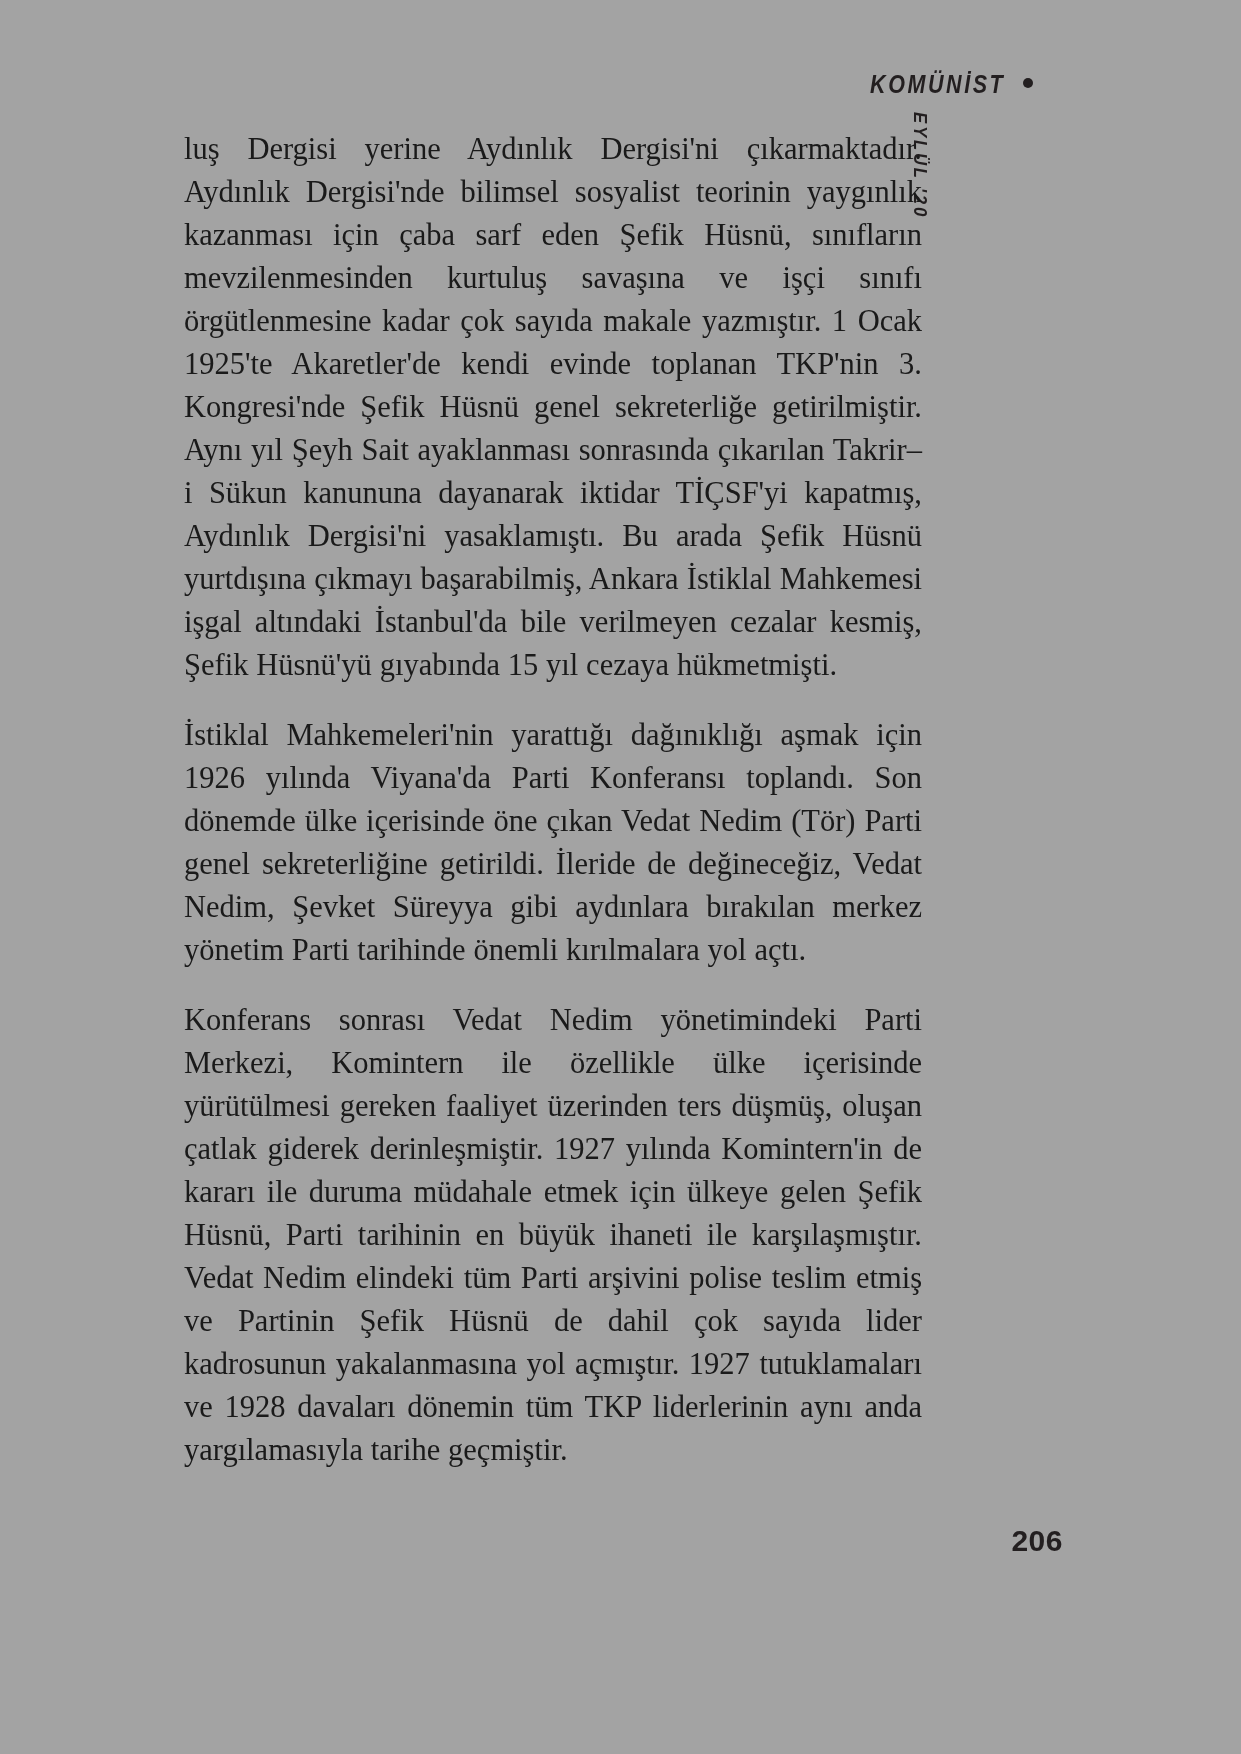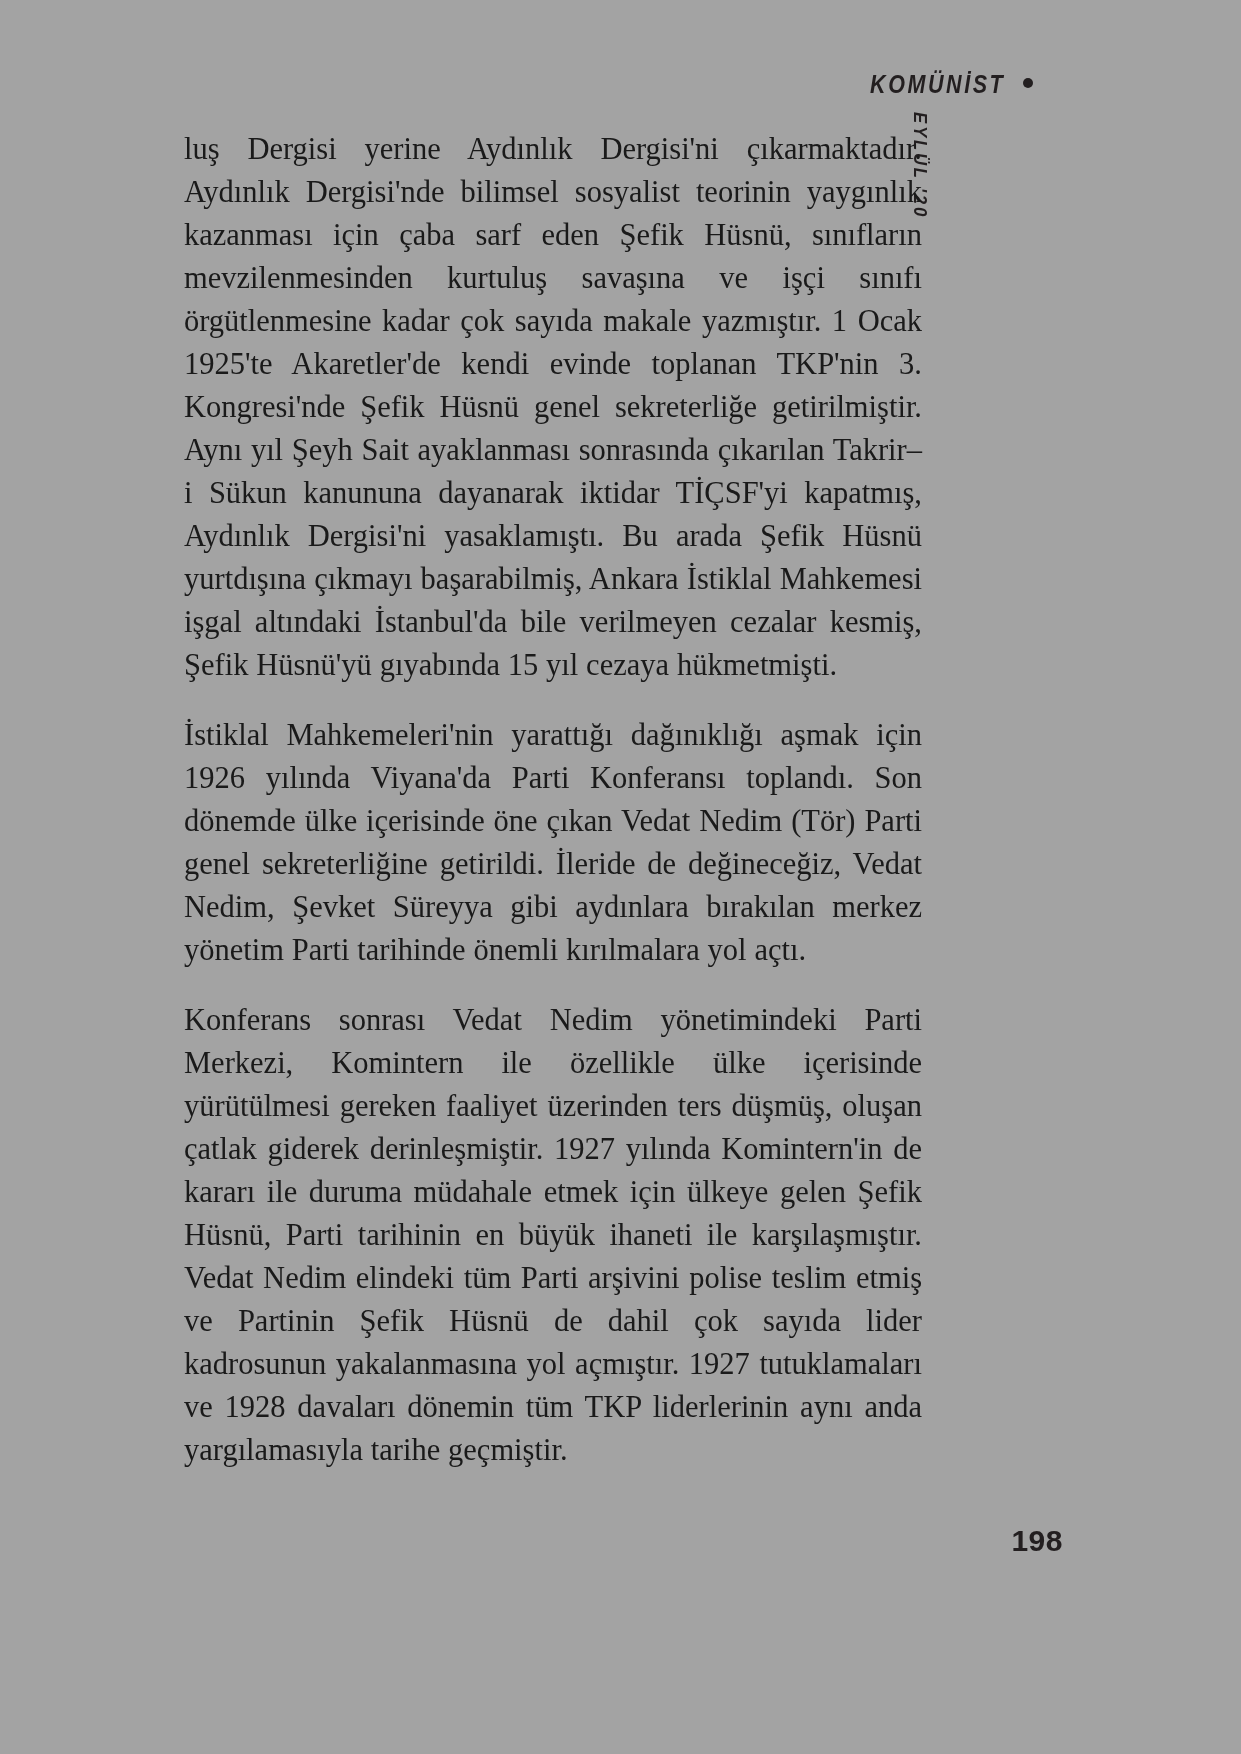--- a/index.html
+++ b/index.html
@@ -111,15 +111,15 @@
 
   <div class="issue-date">EYLÜL '20</div>
 
   <div class="text-column">
     <p class="body-par">luş Dergisi yerine Aydınlık Dergisi'ni çıkarmaktadır. Aydınlık Dergisi'nde bilimsel sosyalist teorinin yaygınlık kazanması için çaba sarf eden Şefik Hüsnü, sınıfların mevzilenmesinden kurtuluş savaşına ve işçi sınıfı örgütlenmesine kadar çok sayıda makale yazmıştır. 1 Ocak 1925'te Akaretler'de kendi evinde toplanan TKP'nin 3. Kongresi'nde Şefik Hüsnü genel sekreterliğe getirilmiştir. Aynı yıl Şeyh Sait ayaklanması sonrasında çıkarılan Takrir–i Sükun kanununa dayanarak iktidar TİÇSF'yi kapatmış, Aydınlık Dergisi'ni yasaklamıştı. Bu arada Şefik Hüsnü yurtdışına çıkmayı başarabilmiş, Ankara İstiklal Mahkemesi işgal altındaki İstanbul'da bile verilmeyen cezalar kesmiş, Şefik Hüsnü'yü gıyabında 15 yıl cezaya hükmetmişti.</p>
     <p class="body-par">İstiklal Mahkemeleri'nin yarattığı dağınıklığı aşmak için 1926 yılında Viyana'da Parti Konferansı toplandı. Son dönemde ülke içerisinde öne çıkan Vedat Nedim (Tör) Parti genel sekreterliğine getirildi. İleride de değineceğiz, Vedat Nedim, Şevket Süreyya gibi aydınlara bırakılan merkez yönetim Parti tarihinde önemli kırılmalara yol açtı.</p>
     <p class="body-par">Konferans sonrası Vedat Nedim yönetimindeki Parti Merkezi, Komintern ile özellikle ülke içerisinde yürütülmesi gereken faaliyet üzerinden ters düşmüş, oluşan çatlak giderek derinleşmiştir. 1927 yılında Komintern'in de kararı ile duruma müdahale etmek için ülkeye gelen Şefik Hüsnü, Parti tarihinin en büyük ihaneti ile karşılaşmıştır. Vedat Nedim elindeki tüm Parti arşivini polise teslim etmiş ve Partinin Şefik Hüsnü de dahil çok sayıda lider kadrosunun yakalanmasına yol açmıştır. 1927 tutuklamaları ve 1928 davaları dönemin tüm TKP liderlerinin aynı anda yargılamasıyla tarihe geçmiştir.</p>
 
   </div>
 
-  <div class="folio">198</div>
+  <div class="folio">206</div>
 
 </div>
 
 </body></html>

